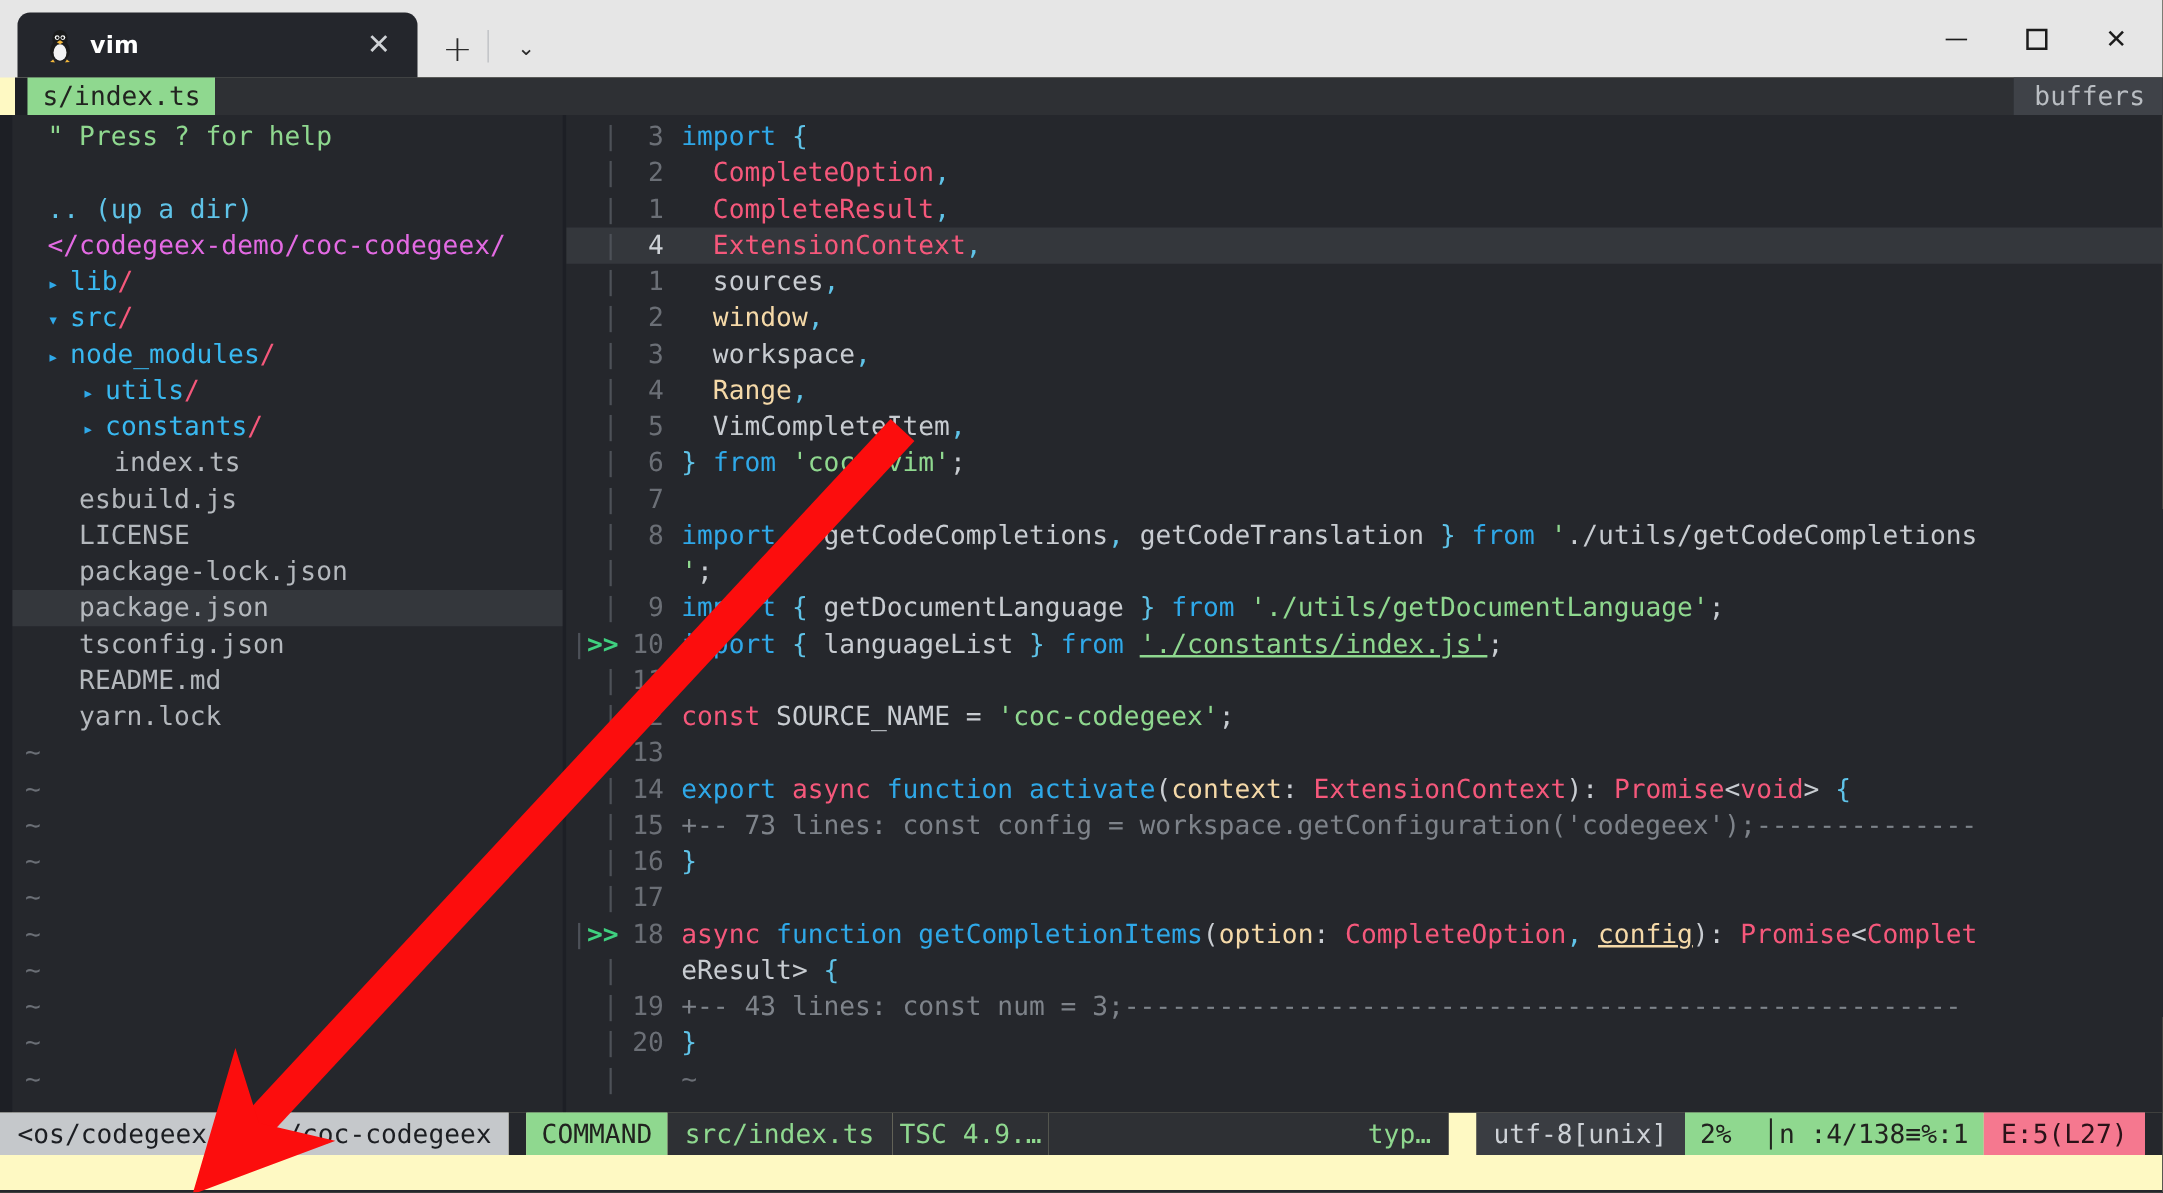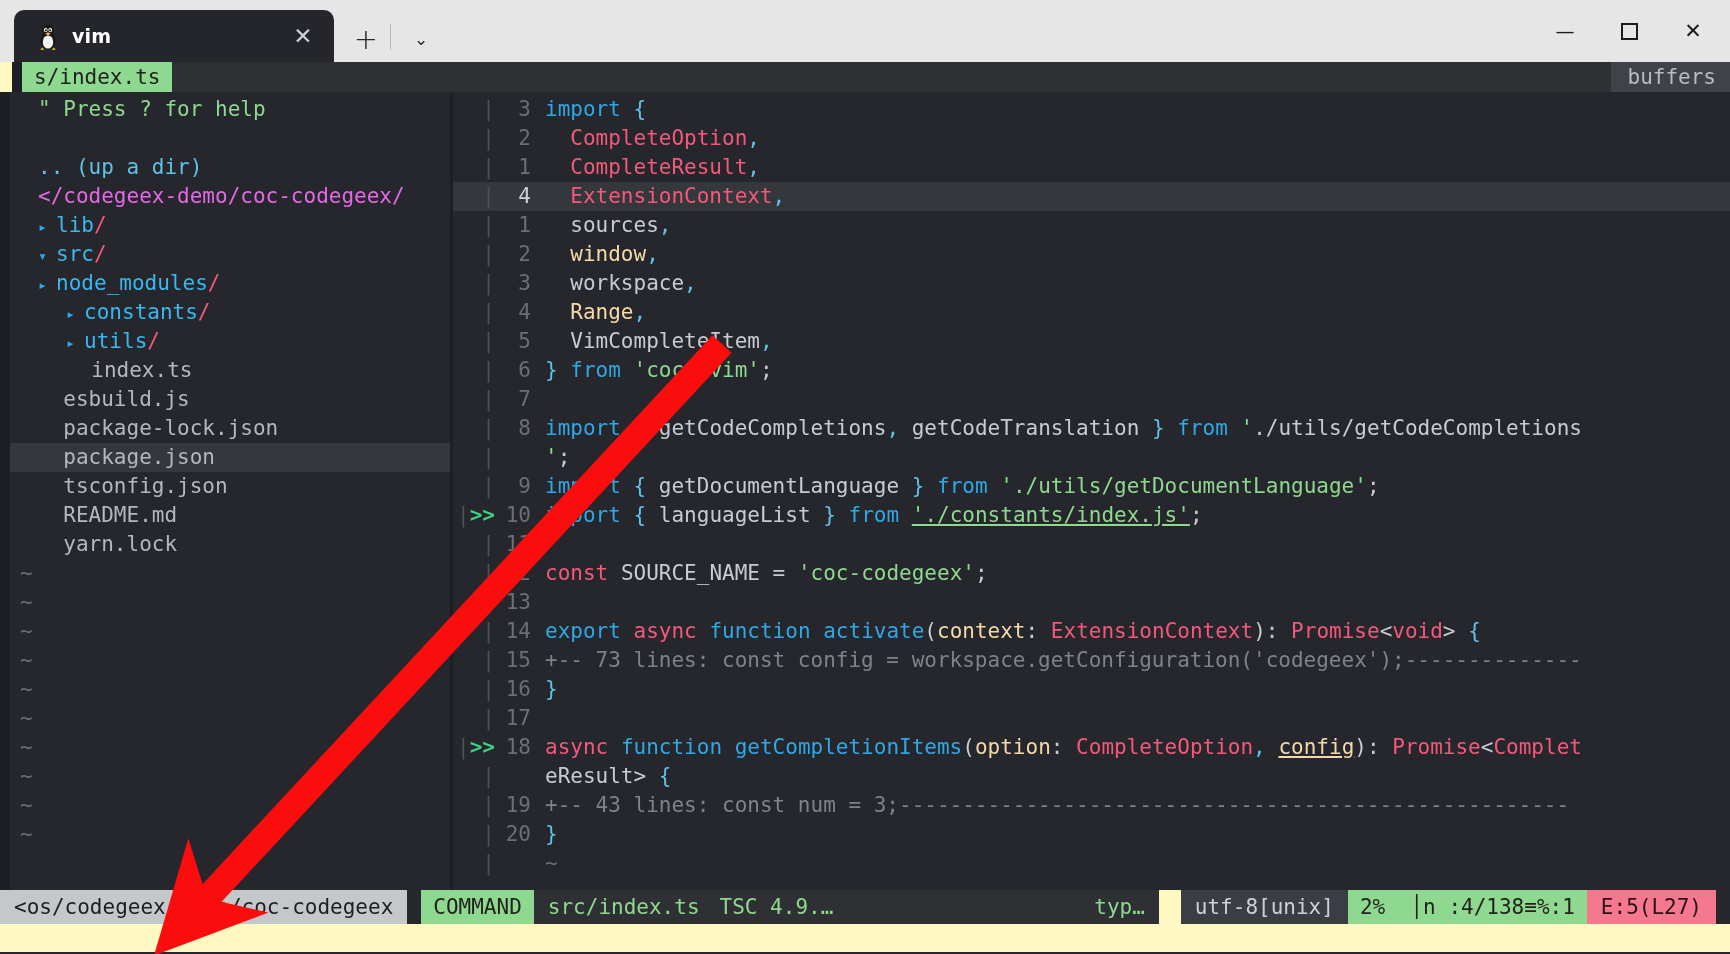--- a/index.html
+++ b/index.html
@@ -235,24 +235,25 @@
 
     <div id="filetree">
       <div class="ft-row ft-help">" Press ? for help</div>
       <div class="ft-row">&nbsp;</div>
       <div class="ft-row ft-up">.. (up a dir)</div>
       <div class="ft-row ft-root">&lt;/codegeex-demo/coc-codegeex/</div>
       <div id="ft-items">
           <div class="ft-row" style="padding-left: 28px;"><span class="arrow">▸ </span><span class="ft-dir">lib</span><span class="ft-slash">/</span></div>
           <div class="ft-row" style="padding-left: 28px;"><span class="arrow">▾ </span><span class="ft-dir">src</span><span class="ft-slash">/</span></div>
           <div class="ft-row" style="padding-left: 28px;"><span class="arrow">▸ </span><span class="ft-dir">node_modules</span><span class="ft-slash">/</span></div>
+          <div class="ft-row" style="padding-left: 56px;"><span class="arrow">▸ </span><span class="ft-dir">utils</span><span class="ft-slash">/</span></div>
           <div class="ft-row" style="padding-left: 56px;"><span class="arrow">▸ </span><span class="ft-dir">constants</span><span class="ft-slash">/</span></div>
-          <div class="ft-row" style="padding-left: 56px;"><span class="arrow">▸ </span><span class="ft-dir">utils</span><span class="ft-slash">/</span></div>
           <div class="ft-row" style="padding-left: 56px;"><span>  </span><span class="ft-file">index.ts</span></div>
           <div class="ft-row" style="padding-left: 28px;"><span>  </span><span class="ft-file">esbuild.js</span></div>
+          <div class="ft-row" style="padding-left: 28px;"><span>  </span><span class="ft-file">LICENSE</span></div>
           <div class="ft-row" style="padding-left: 28px;"><span>  </span><span class="ft-file">package-lock.json</span></div>
           <div class="ft-row sel" style="padding-left: 28px;"><span>  </span><span class="ft-file">package.json</span></div>
           <div class="ft-row" style="padding-left: 28px;"><span>  </span><span class="ft-file">tsconfig.json</span></div>
           <div class="ft-row" style="padding-left: 28px;"><span>  </span><span class="ft-file">README.md</span></div>
           <div class="ft-row" style="padding-left: 28px;"><span>  </span><span class="ft-file">yarn.lock</span></div>
         </div>
       <div id="ft-tildes">
           <div class="ft-row tilde-col" style="padding-left: 10px;">~</div>
           <div class="ft-row tilde-col" style="padding-left: 10px;">~</div>
           <div class="ft-row tilde-col" style="padding-left: 10px;">~</div>

